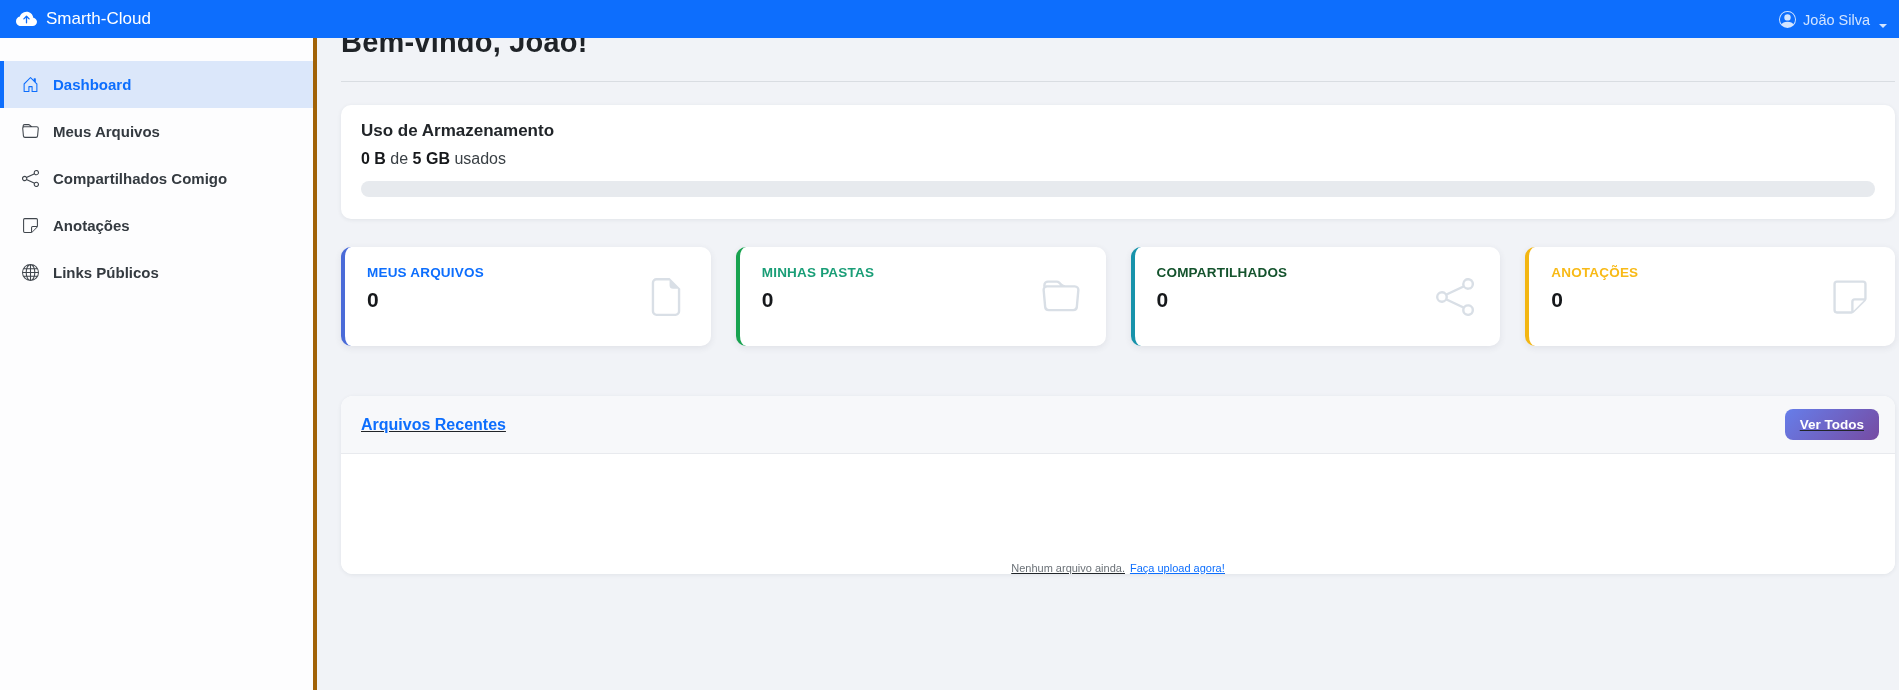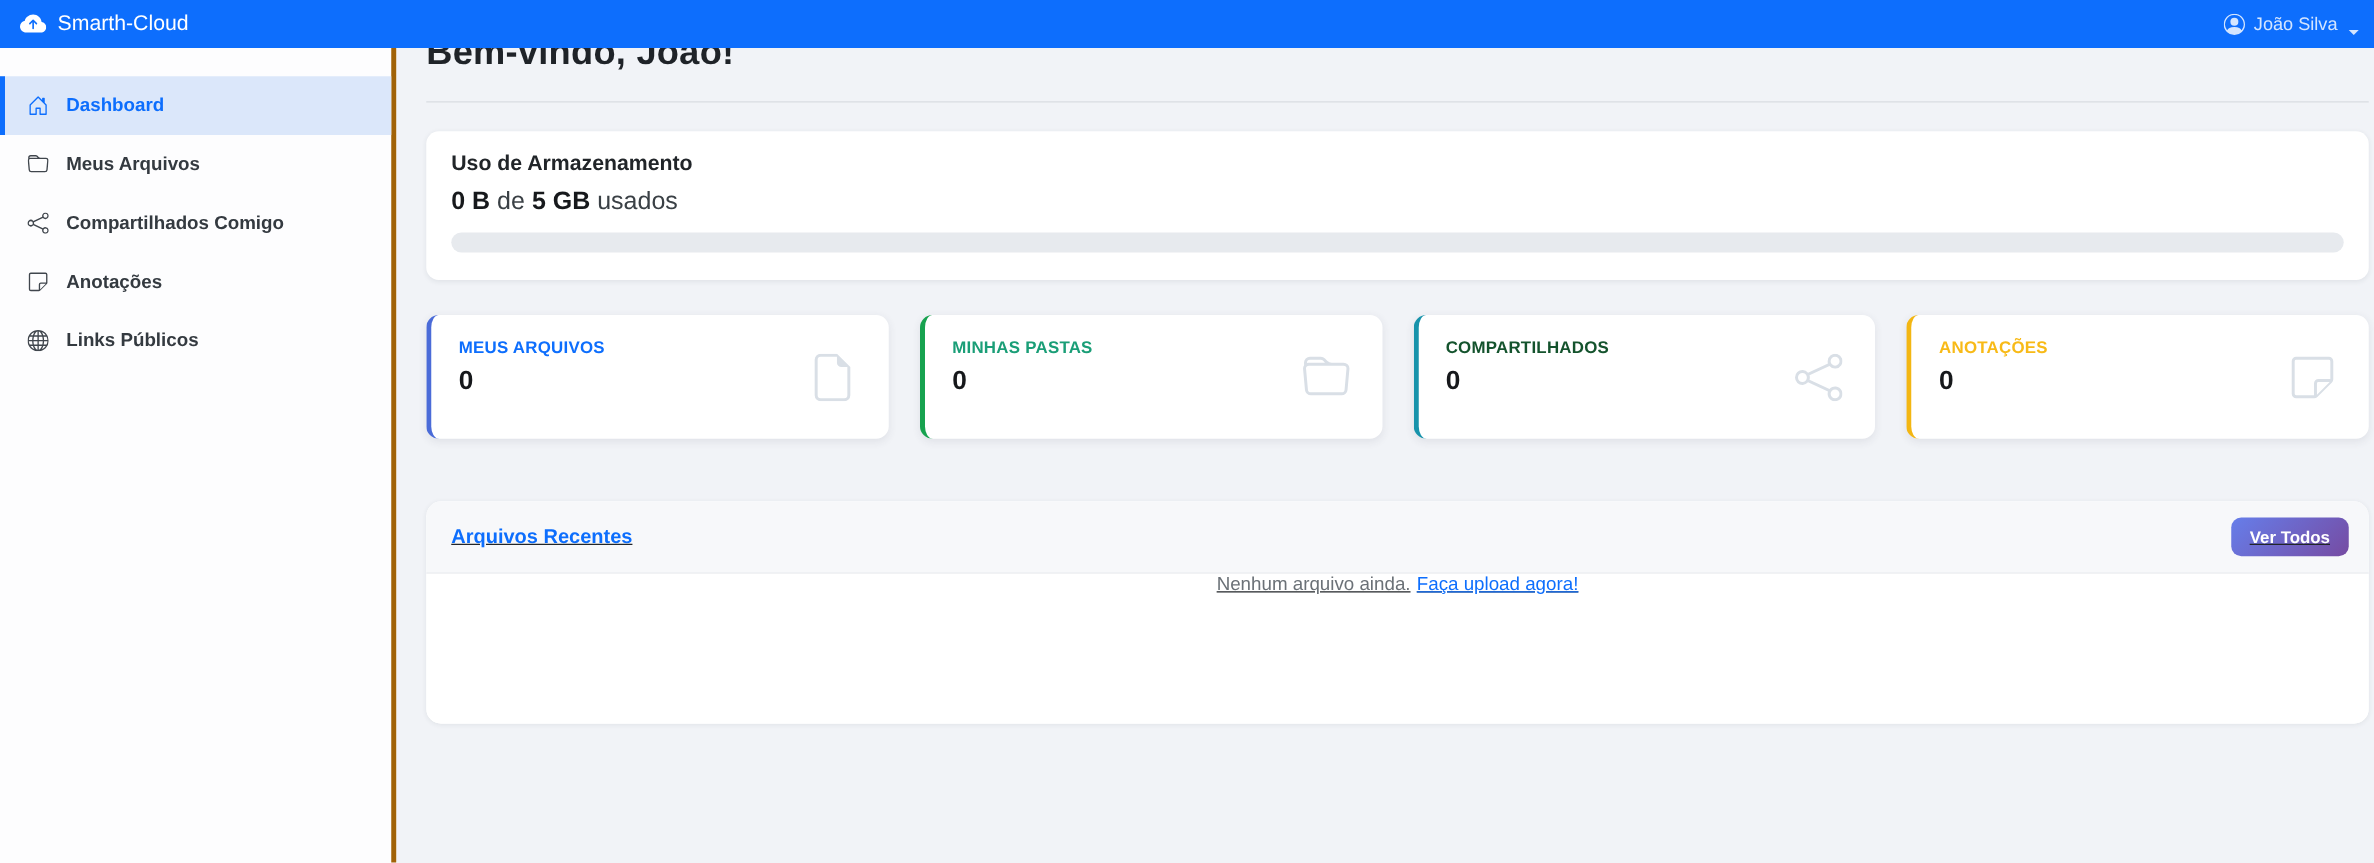--- a/index.html
+++ b/index.html
@@ -33,41 +33,41 @@
   .side-item.active { background:#dbe7fa; border-left-color:#0d6efd; color:#0d6efd; }
   .side-item.active svg { fill:#0d6efd; }
   
   .main { margin-left:318px; padding:26px 4px 0 23px; }
   h1.welcome { font-size:29px; font-weight:600; color:#1f2328; letter-spacing:.2px; }
   hr.rule { border:none; border-top:1px solid #d9dde2; margin-top:22px; }
   .card { background:#fff; border-radius:10px; box-shadow:0 1px 4px rgba(40,50,70,.08); }
   
   .storage-card { margin-top:23px; padding:16px 20px 22px; }
   .storage-title { font-size:17px; font-weight:700; color:#212529; }
-  .storage-usage { margin-top:9px; font-size:20px; color:#3a4045; }
+  .storage-usage { margin-top:9px; font-size:16px; color:#3a4045; }
   .storage-usage b { color:#17191c; }
   .progress-track { margin-top:13px; height:16px; background:#e7eaee; border-radius:10px; overflow:hidden; }
   .progress-fill { height:100%; background:#0d6efd; border-radius:10px; }
   
   .stats-row { display:flex; gap:25px; margin-top:28px; }
   .stat-card { flex:1; position:relative; height:99px; border-left:4px solid #888;
     background:#fff; border-radius:10px; box-shadow:0 2px 7px rgba(50,60,80,.09); padding:18px 22px 0; }
   .stat-label { font-size:13.5px; font-weight:600; letter-spacing:.2px; }
   .stat-value { font-size:21px; font-weight:600; color:#16181b; margin-top:8px; }
   .stat-icon { position:absolute; right:26px; top:50%; transform:translateY(-50%); }
   .stat-icon svg { width:38px; height:38px; fill:#d9dfe6; display:block; }
   
   .recent-card { margin-top:50px; border-radius:12px; overflow:hidden;text-decoration:underline; }
   .recent-header { display:flex; align-items:center; justify-content:space-between;
     padding:13px 16px 13px 20px; background:#f7f8fa; border-bottom:1px solid #e8eaee; }
   .recent-title { font-size:16px; font-weight:700; color:#0d6efd; }
   .view-all-btn { border:none; color:#fff; font-family:inherit; font-size:13.5px; font-weight:700;
     padding:8px 15px; border-radius:8px; cursor:pointer; }
-  .recent-body { height:120px; display:flex; align-items:flex-start; justify-content:center;
-    font-size:15px; color:#6b7177; background:#fff; }
+  .recent-body { height:120px; display:flex; align-items:flex-end; justify-content:center;
+    font-size:11px; color:#6b7177; background:#fff; }
   .upload-link { color:#0d6efd; text-decoration:underline; cursor:pointer; margin-left:5px; }
 </style>
 </head>
 <body>
 
 <header class="navbar" style="background-color: rgb(13, 110, 253);">
   <div class="brand">
     <svg viewBox="0 0 16 16">
         <path d="M8 2a5.53 5.53 0 0 0-3.594 1.342c-.766.66-1.321 1.52-1.464 2.383C1.266 6.095 0 7.555 0 9.318 0 11.366 1.708 13 3.781 13h8.906C14.502 13 16 11.57 16 9.773c0-1.636-1.242-2.969-2.834-3.194C12.923 3.999 10.69 2 8 2zm2.354 5.146a.5.5 0 0 1-.708.708L8.5 6.707V10.5a.5.5 0 0 1-1 0V6.707L6.354 7.854a.5.5 0 1 1-.708-.708l2-2a.5.5 0 0 1 .708 0l2 2z"></path>
       </svg>

